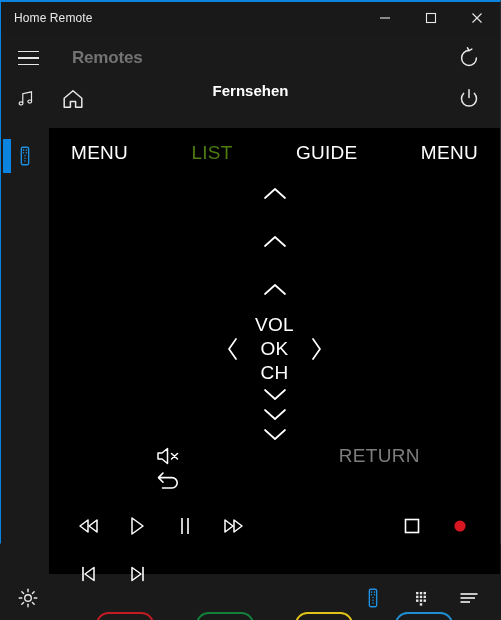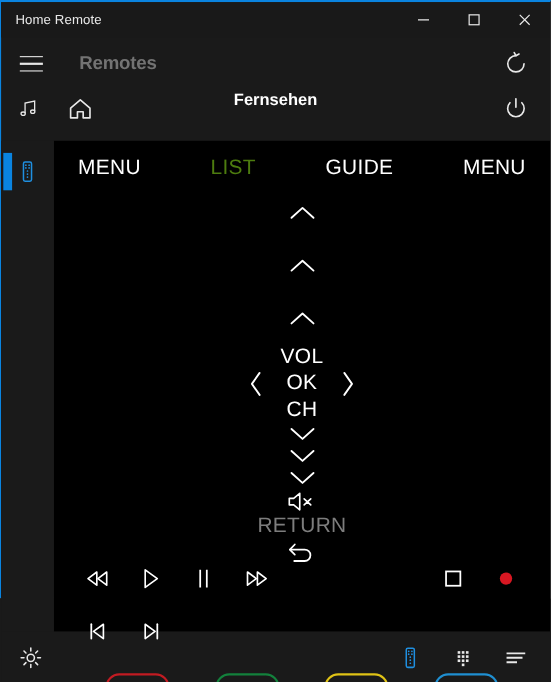--- a/index.html
+++ b/index.html
@@ -99,21 +99,21 @@
     display:grid; grid-template-columns:1fr;
     grid-template-rows:48px 48px 48px;
     align-items:center; justify-items:center;
     padding-top:6px;
   }
   .pad-cell { display:flex; align-items:center; justify-content:center; cursor:default; }
   .pad-label { font-size:19px; color:#ffffff; letter-spacing:.3px; }
   .okrow { display:flex; align-items:center; gap:19px; }
 
   .row-return {
-    height:48px; display:grid; grid-template-columns:1fr;
+    height:48px; display:grid; grid-template-columns:1fr 1fr;
     align-items:center; justify-items:center;
   }
   .return-label { font-size:19px; color:#7d7d7d; letter-spacing:.3px; }
 
   .transport { padding-top:10px; }
   .tr-row {
     height:48px; display:flex; align-items:center;
   }
   .tr-btn {
     width:48px; height:40px; display:flex; align-items:center; justify-content:center;

